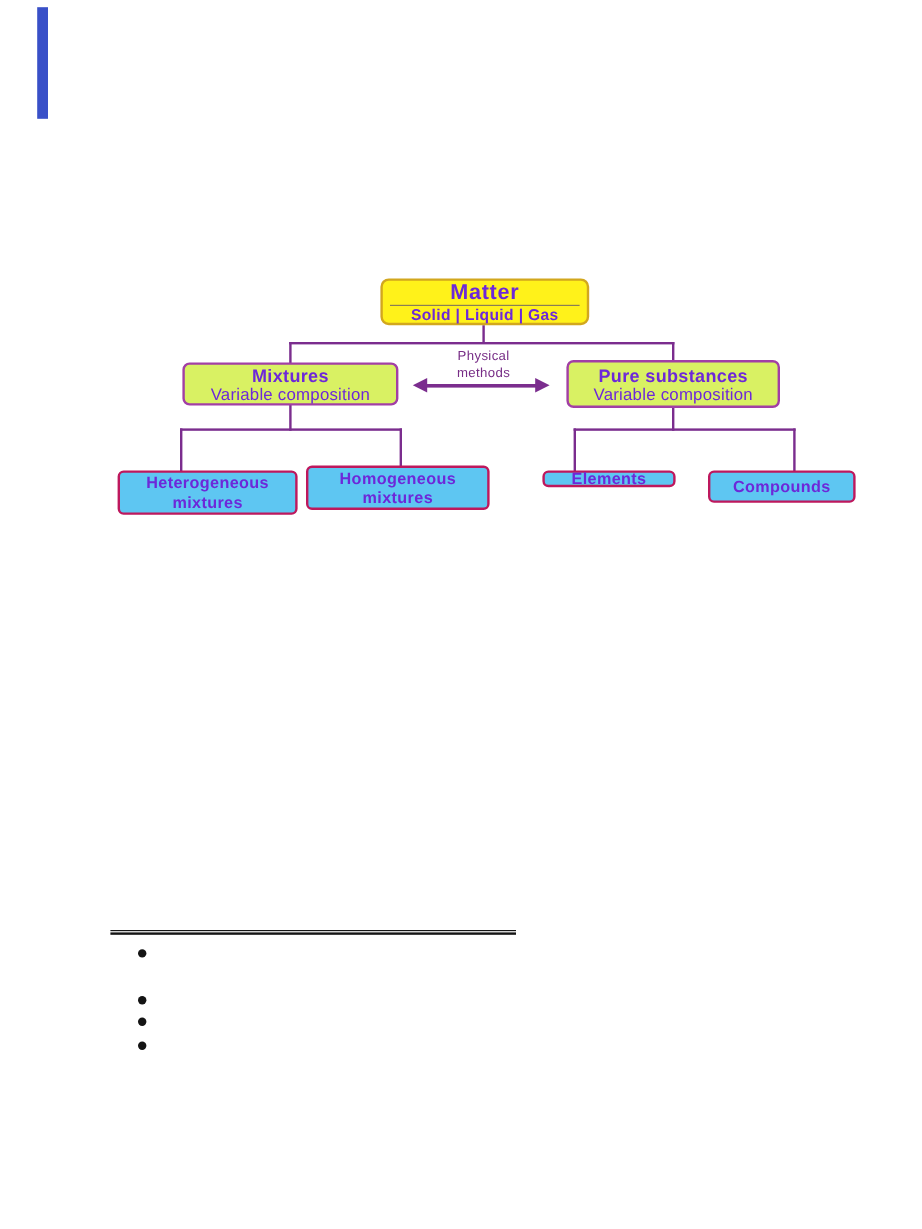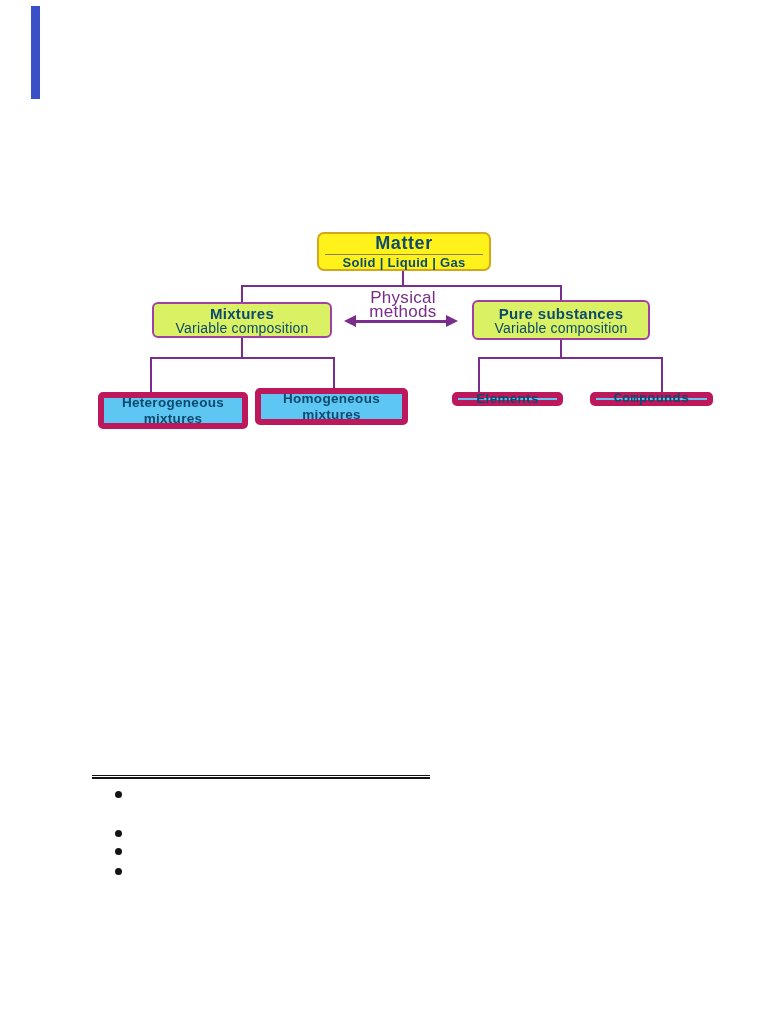--- a/index.html
+++ b/index.html
@@ -11,66 +11,66 @@
     overflow:hidden;
   }
   
   .blue-bar{position:absolute;left:31px;top:6px;width:9px;height:93px;background:#3950c8;}
 
   
   .box{
     position:absolute;
     box-sizing:border-box;
     display:flex;flex-direction:column;justify-content:center;align-items:center;
-    text-align:center;color:#0c4a6e;letter-spacing:.3px;
+    text-align:center;color:#6d28d9;letter-spacing:.3px;
   }
   .box-matter{
     left:317px;top:232px;width:174px;height:39px;
     background:#fff21a;border:2px solid #d2a71e;border-radius:7px;
   }
   .box-matter .title{font-size:18px;font-weight:bold;line-height:19px;letter-spacing:.6px;}
   .box-matter .sep{width:158px;border-top:1px solid #8a7f55;margin:1px 0;}
   .box-matter .subtitle{font-size:13px;font-weight:bold;line-height:14px;}
 
   .box-green{
     background:#d9f163;border:2px solid #a23fa5;border-radius:6px;
   }
   .box-mixtures{left:152px;top:302px;width:180px;height:36px;}
   .box-pure{left:472px;top:300px;width:178px;height:40px;}
   .box-green .title{font-size:15px;font-weight:bold;line-height:16px;}
   .box-green .subtitle{font-size:14px;font-weight:400;line-height:13px;letter-spacing:.2px;}
 
   .box-blue{
-    background:#5ec6f2;border:6px solid #be185d;border-radius:5px;
+    background:#5ec6f2;border:2px solid #be185d;border-radius:5px;
     font-weight:bold;font-size:13.5px;line-height:16px;
   }
   .box-het{left:98px;top:392px;width:150px;height:37px;}
   .box-homog{left:255px;top:388px;width:153px;height:37px;}
   .box-elements{left:452px;top:392px;width:111px;height:14px;}
-  .box-compounds{left:590px;top:392px;width:123px;height:14px;font-family:Liberation Mono, monospace;}
+  .box-compounds{left:590px;top:392px;width:123px;height:27px;}
 
   
   .conn{position:absolute;background:#7b2d8e;}
   .v-matter   {left:402px;top:271px;width:2px;height:15px;}
   .h-main     {left:241px;top:285px;width:321px;height:2px;}
   .v-mix-in   {left:241px;top:285px;width:2px;height:18px;}
   .v-pure-in  {left:560px;top:285px;width:2px;height:16px;}
   .v-mix-out  {left:241px;top:337px;width:2px;height:22px;}
   .h-left     {left:150px;top:357px;width:185px;height:2px;}
   .v-het      {left:150px;top:357px;width:2px;height:36px;}
   .v-homog    {left:333px;top:357px;width:2px;height:36px;}
   .v-pure-out {left:560px;top:335px;width:2px;height:24px;}
   .h-right    {left:478px;top:357px;width:185px;height:2px;}
   .v-elem     {left:478px;top:357px;width:2px;height:36px;}
   .v-comp     {left:661px;top:357px;width:2px;height:36px;}
 
   
   .phys-label{
     position:absolute;left:355px;top:291px;width:96px;
-    text-align:center;color:#772d86;font-size:17px;line-height:13.5px;letter-spacing:.3px;
+    text-align:center;color:#772d86;font-size:11px;line-height:13.5px;letter-spacing:.3px;
   }
   .dbl-arrow{position:absolute;left:344px;top:315px;width:114px;height:13px;}
   .dbl-arrow .shaft{position:absolute;left:8px;right:8px;top:5px;height:3px;background:#7b2d8e;}
   .dbl-arrow .head-l{position:absolute;left:0;top:0;width:0;height:0;
     border-top:6.5px solid transparent;border-bottom:6.5px solid transparent;
     border-right:12px solid #7b2d8e;}
   .dbl-arrow .head-r{position:absolute;right:0;top:0;width:0;height:0;
     border-top:6.5px solid transparent;border-bottom:6.5px solid transparent;
     border-left:12px solid #7b2d8e;}
 

